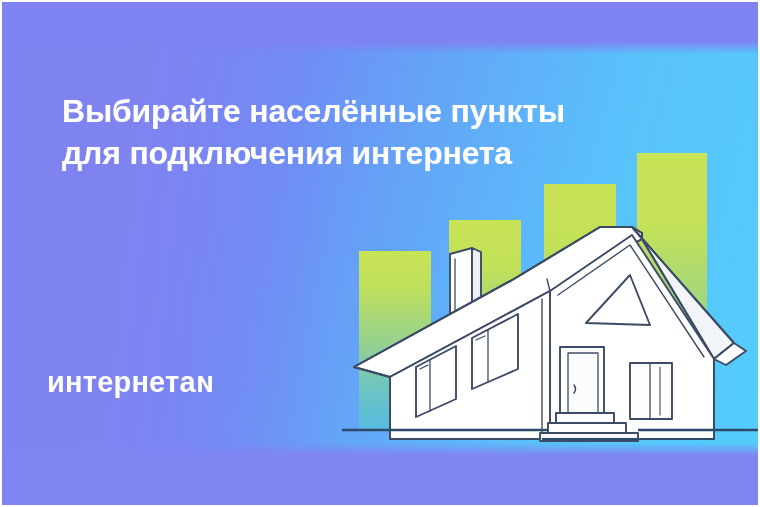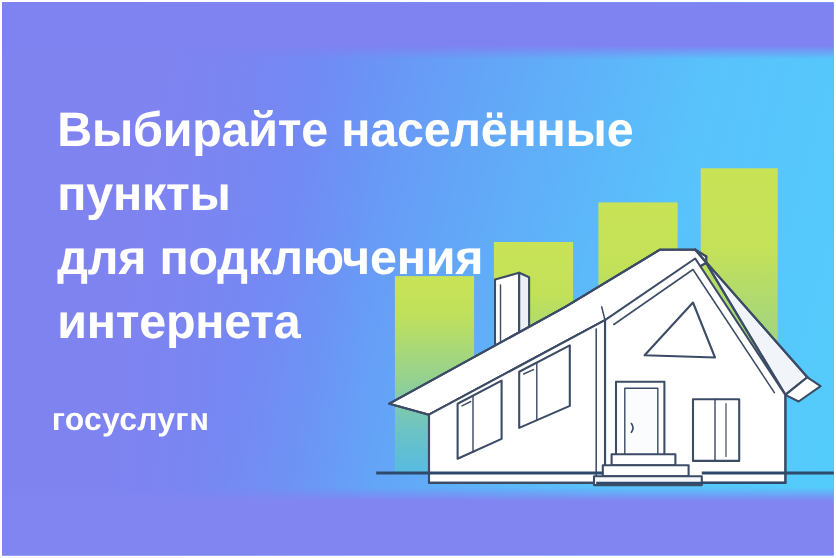--- a/index.html
+++ b/index.html
@@ -85,25 +85,25 @@
     left: 340px;
     top: 215px;
     width: 420px;
     height: 230px;
   }
   .house-layer svg { display: block; }
 
   
   .headline {
     position: absolute;
-    left: 52px;
+    left: 62px;
     top: 90px;
     width: 600px;
     color: #ffffff;
-    font-size: 44px;
+    font-size: 32px;
     font-weight: bold;
     line-height: 1.32;
     letter-spacing: -0.2px;
     white-space: pre-line;
     text-shadow: 0 0 1px rgba(255,255,255,0.25);
   }
   .brand {
     position: absolute;
     left: 47px;
     top: 366px;
@@ -230,16 +230,16 @@
           <path d="M200 222 L372 222" stroke="#2d4a6b" stroke-width="2.2" fill="none"></path>
         </g>
       </svg>
     </div>
   </div>
 
   <div class="headline">Выбирайте населённые пункты
 для подключения интернета</div>
 
   <div class="brand">
-    <span>госуслуг</span><span class="brand-tail">и</span>
+    <span>интернета</span><span class="brand-tail">и</span>
   </div>
 
 </div>
 
 </body></html>

